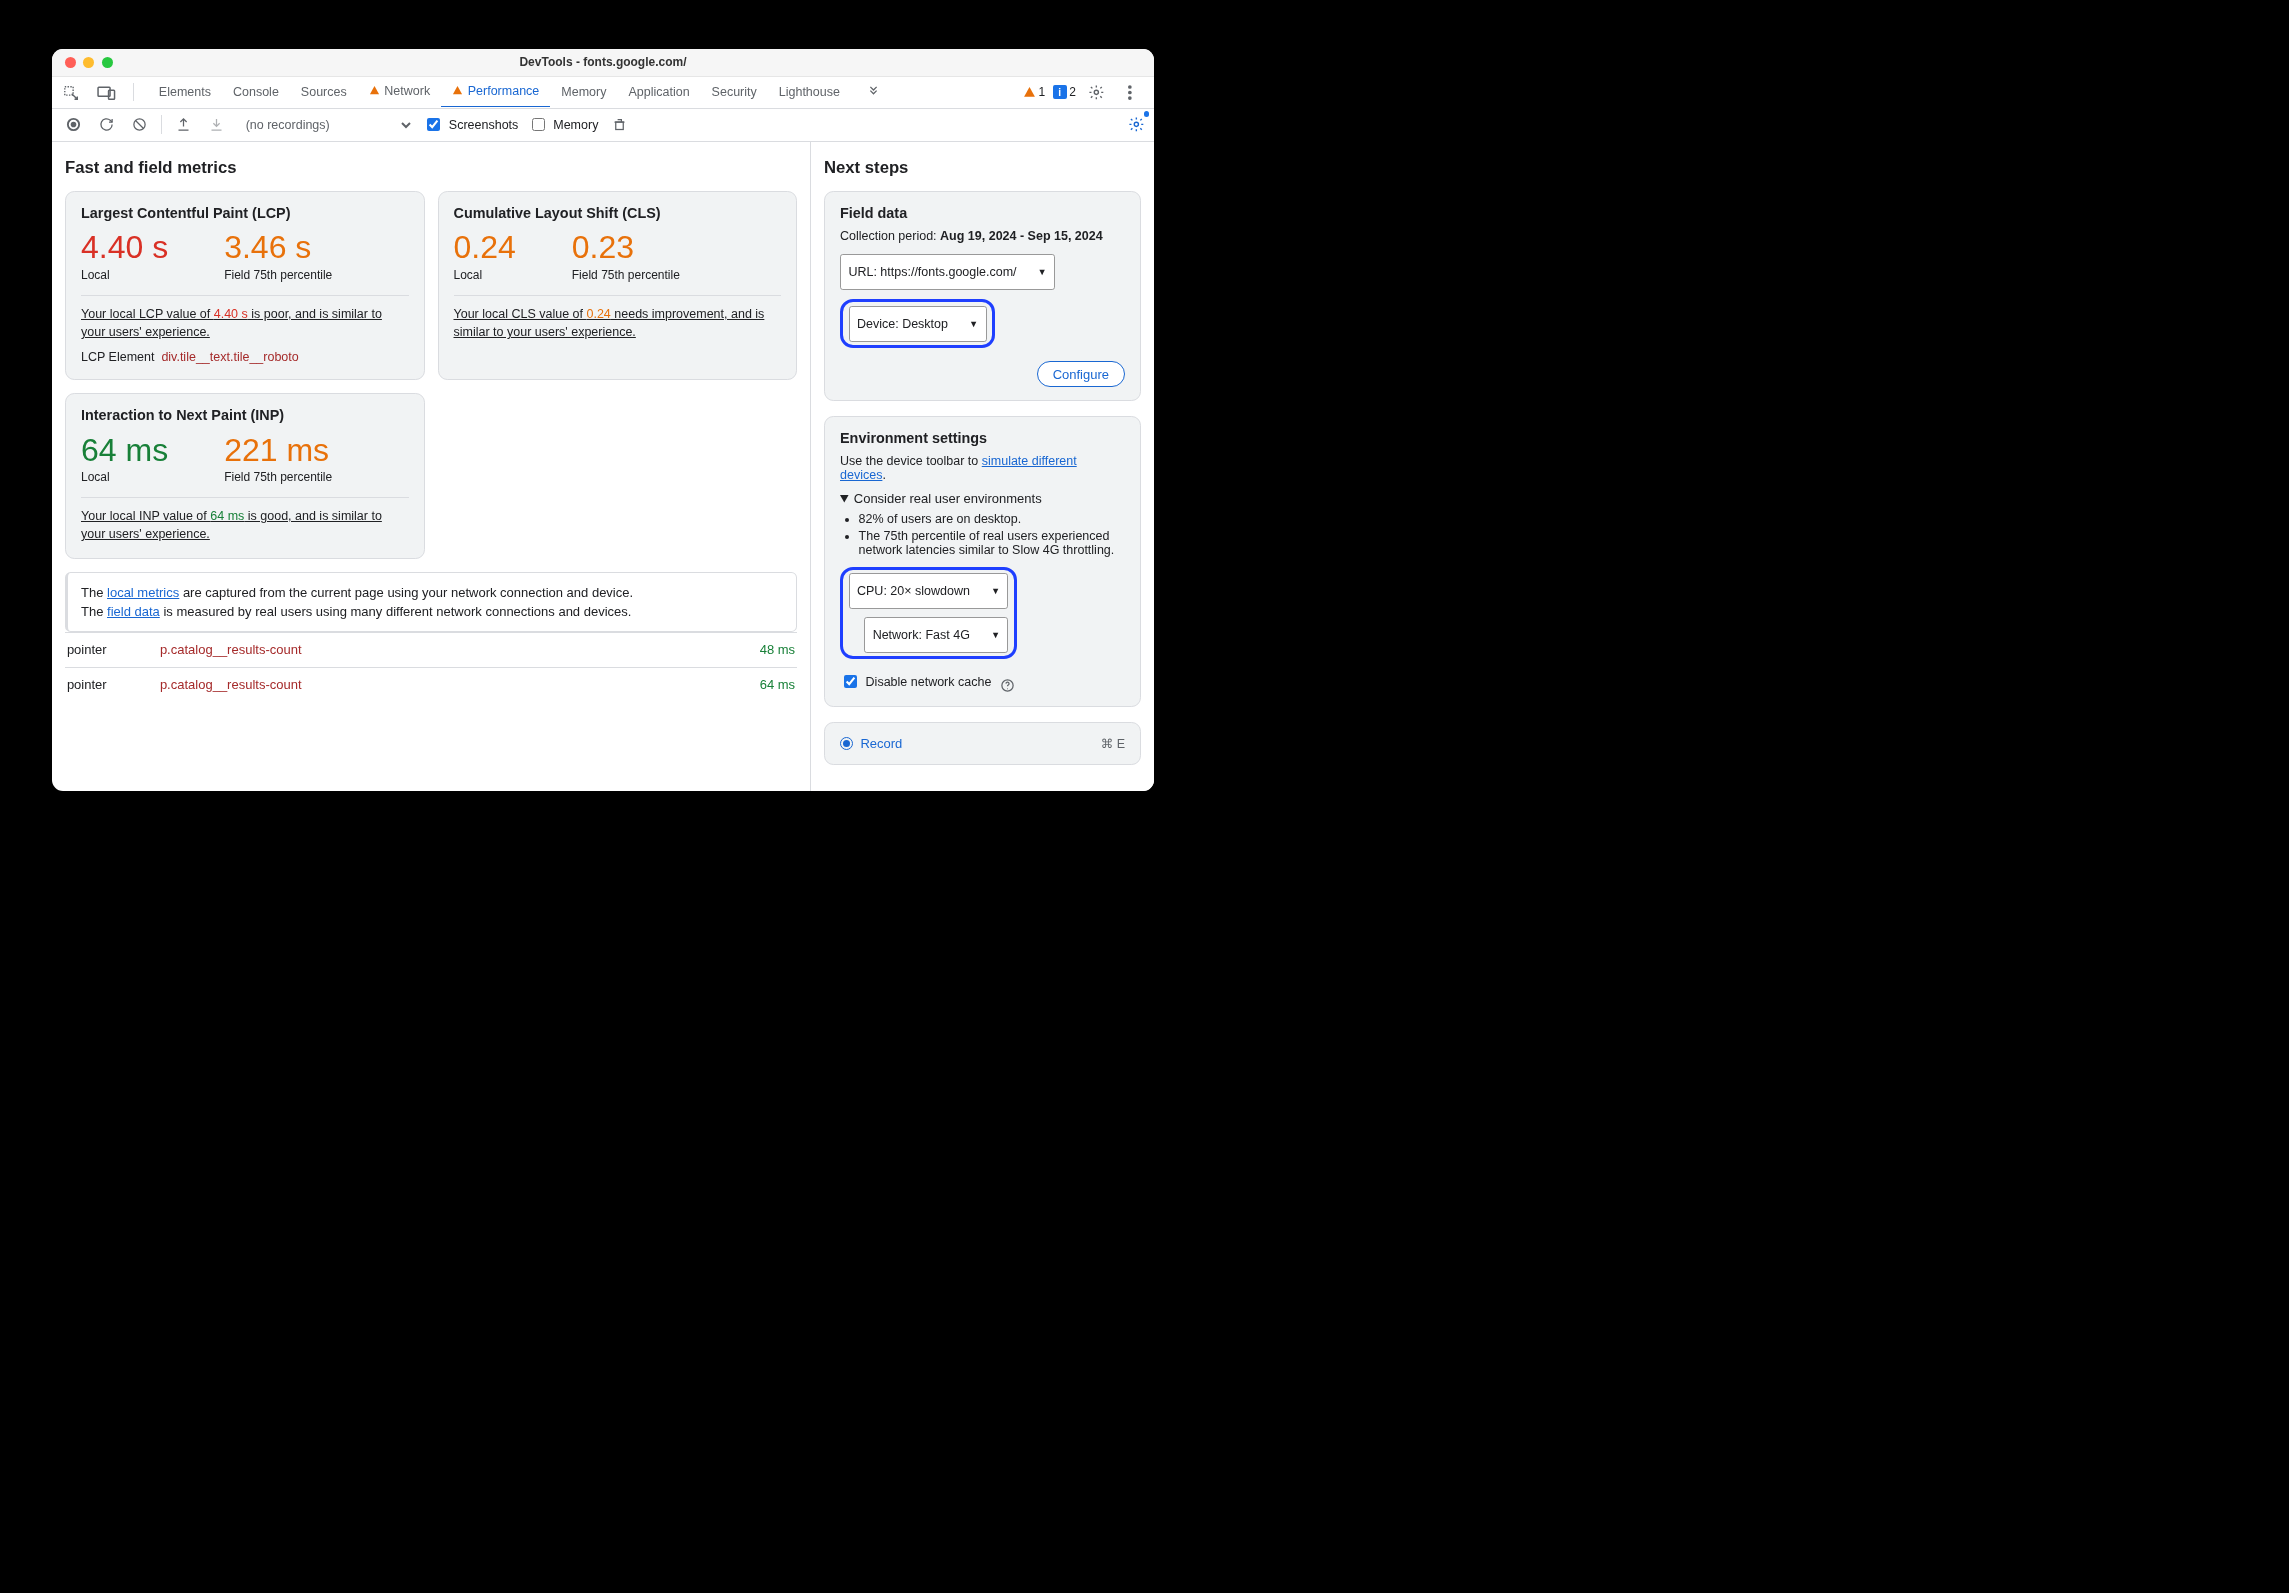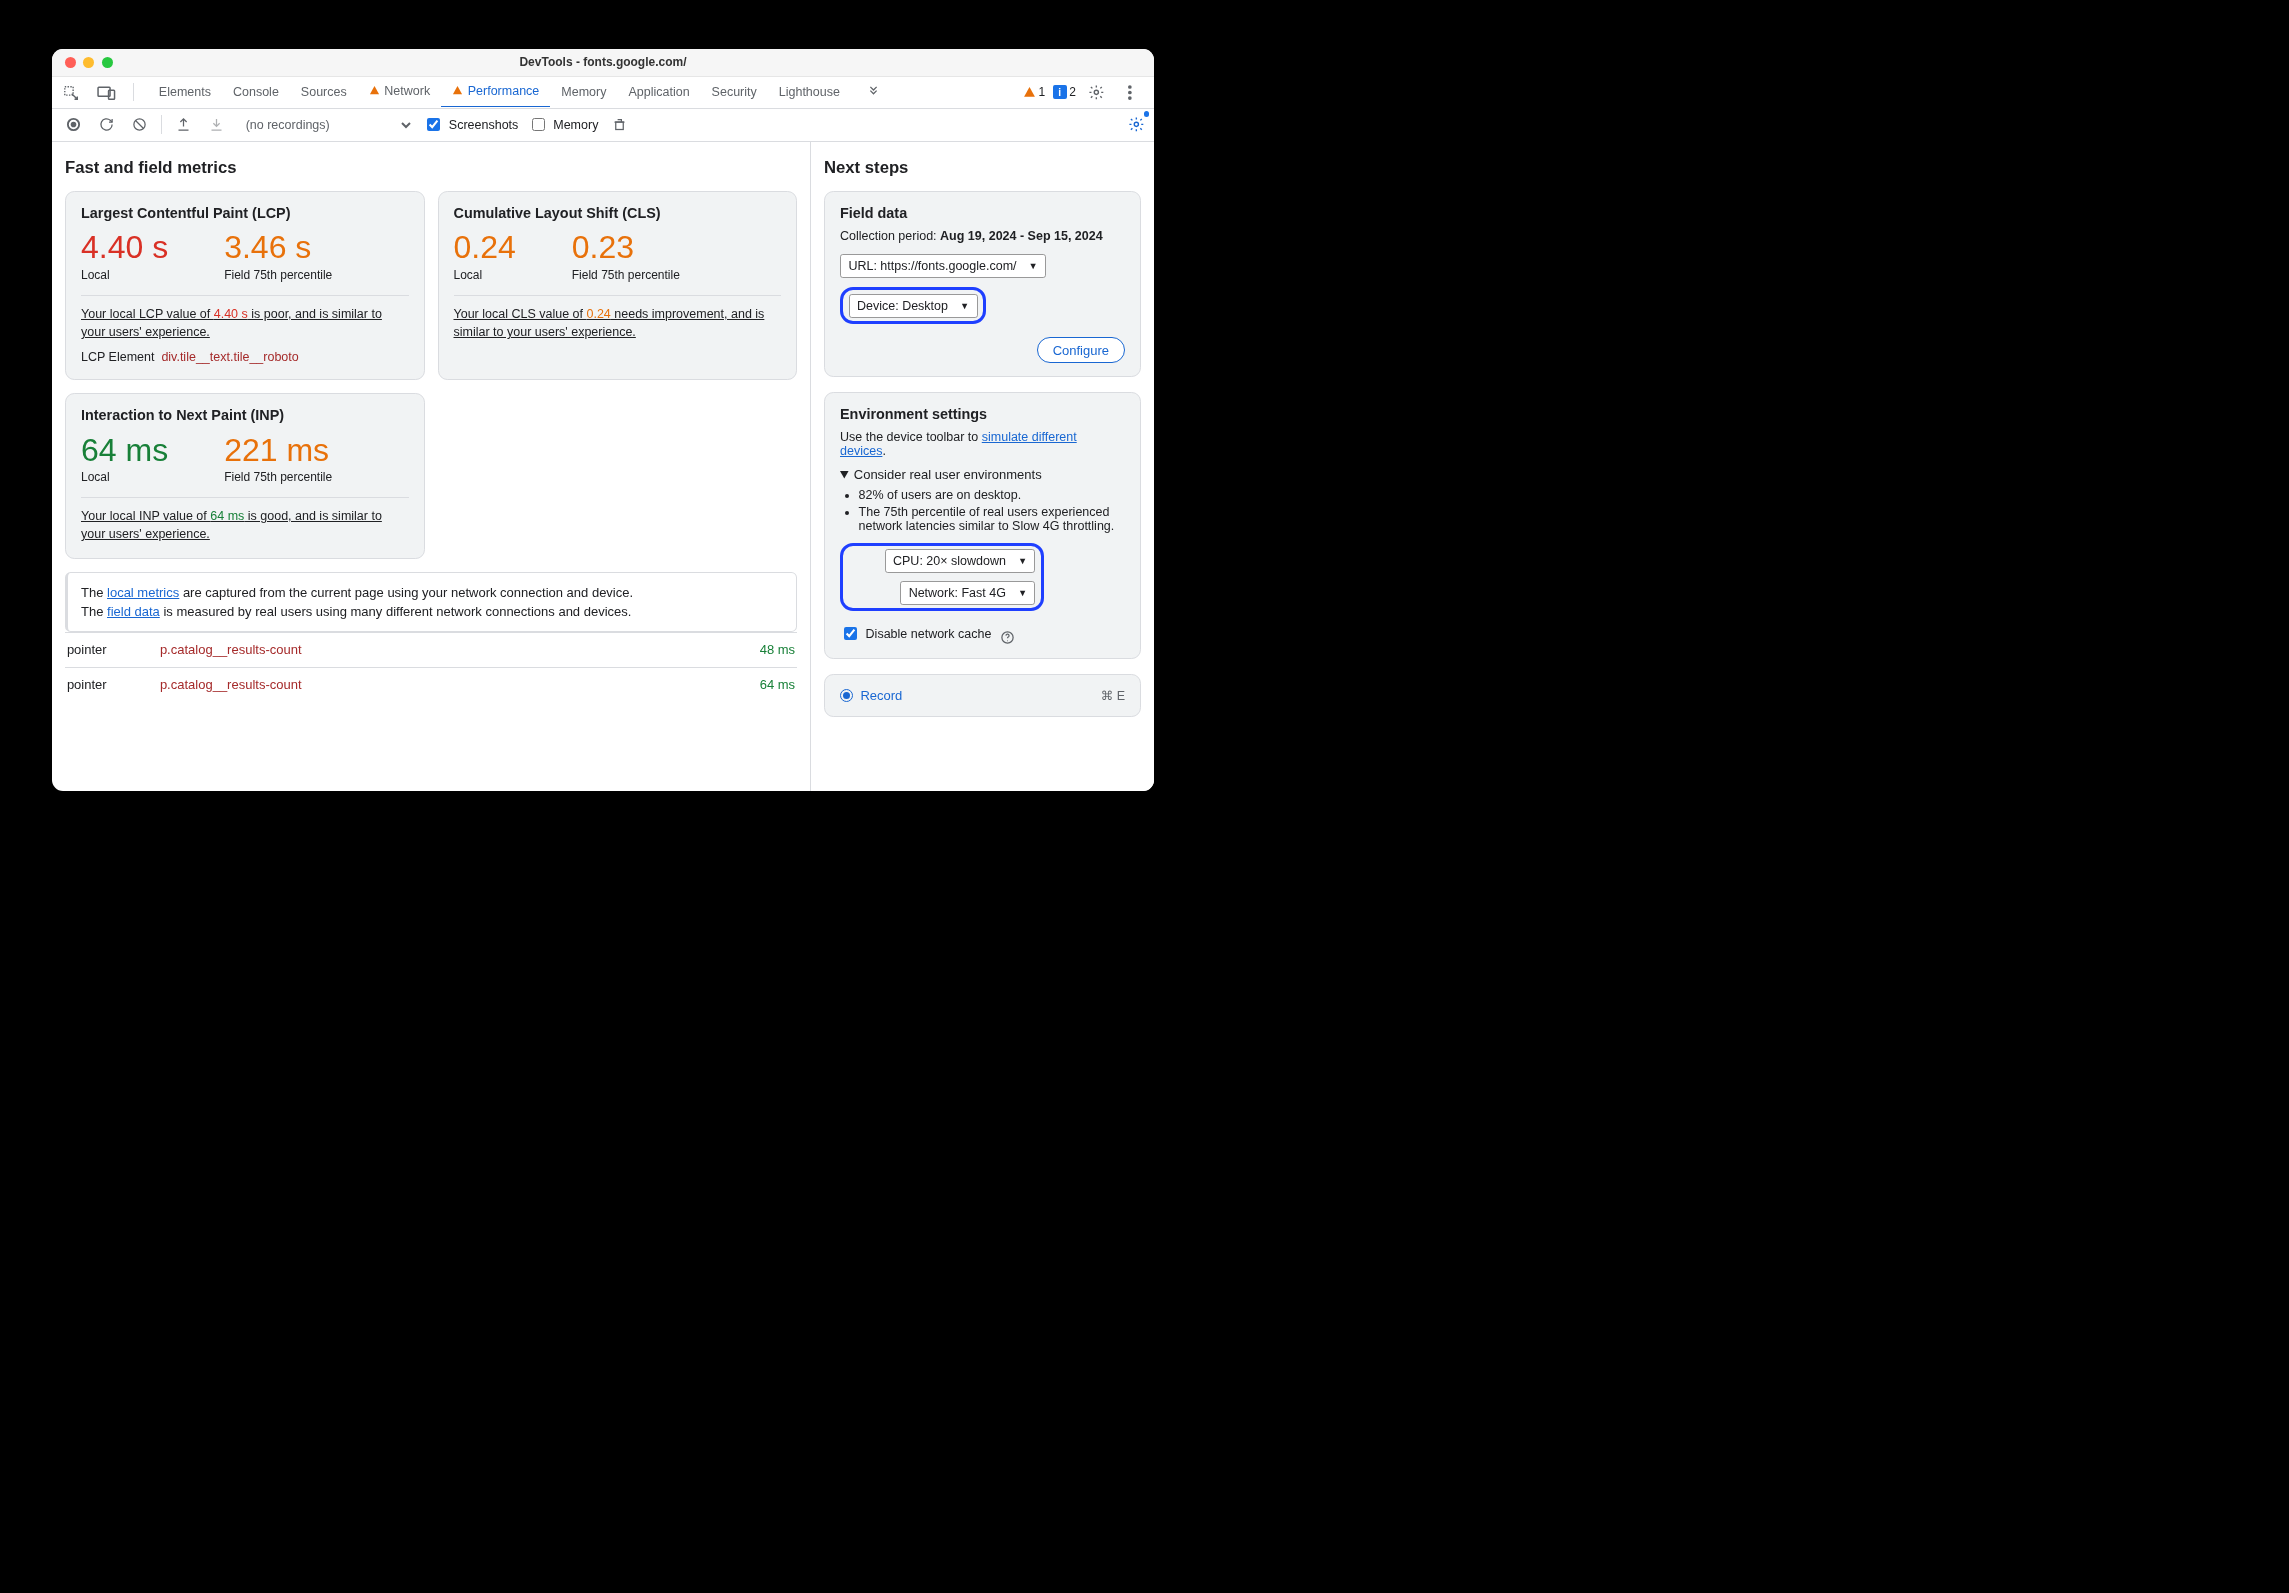--- a/index.html
+++ b/index.html
@@ -170,22 +170,22 @@
     border:0.9px solid var(--border);
     border-radius:9.3px;
     padding:13px 15px;
     margin-bottom:15px;
     font-size:12.5px;
   }
   .side-card h3{ font-size:14.4px; font-weight:600; margin:0 0 7.4px 0;}
   .sel-box{
     display:inline-flex; align-items:center;
     background:#fff; border:0.9px solid #999; border-radius:2.8px;
-    height:24px; padding:0 7.4px; font-size:12.5px;
-    gap:12px; white-space:nowrap;
+    height:36px; padding:0 7.4px; font-size:12.5px;
+    gap:21px; white-space:nowrap;
   }
   .sel-box .caret{ font-size:9.3px;}
   .hl-ring{ border:3.7px solid var(--highlight); border-radius:13px; padding:3.7px 5.6px; display:inline-block;text-align:right;}
   .btn-outline{
     border:0.9px solid var(--blue-text); color:var(--blue-text);
     background:#fff; border-radius:15px; padding:4.6px 15px; font-size:13px;
   }
   .side-card ul{ margin:5.6px 0 9.3px 18.6px; padding:0;}
   .side-card li{ margin-bottom:3.7px;}
   details.env summary{ cursor:default; font-size:13px; font-weight:400; margin-bottom:3.7px;}
@@ -459,21 +459,21 @@
           <span>Use the device toolbar to </span><a class="link">simulate different devices</a><span>.</span>
         </div>
         <details class="env" open="">
           <summary>Consider real user environments</summary>
           <ul id="env-bullets">
               <li>82% of users are on desktop.</li>
               <li>The 75th percentile of real users experienced network latencies similar to Slow 4G throttling.</li>
             </ul>
         </details>
         <span class="hl-ring" style="display:inline-block;">
-          <div style="margin-bottom:7.4px;margin-left:36px;">
+          <div style="margin-bottom:7.4px;">
             <span class="sel-box">
               <span>CPU: 20× slowdown</span>
                 <span class="caret">▼</span>
             </span>
           </div>
           <div>
             <span class="sel-box">
               <span>Network: Fast 4G</span>
                 <span class="caret">▼</span>
             </span>

